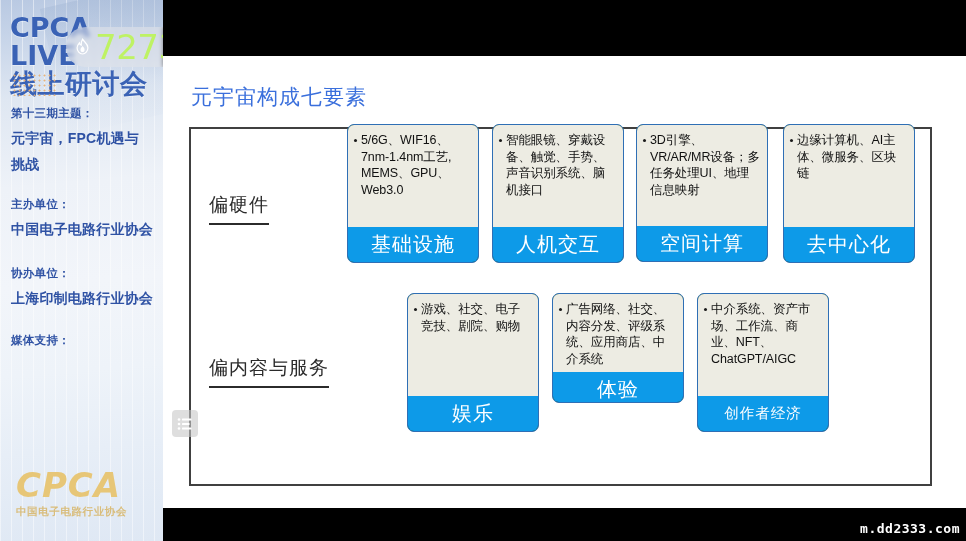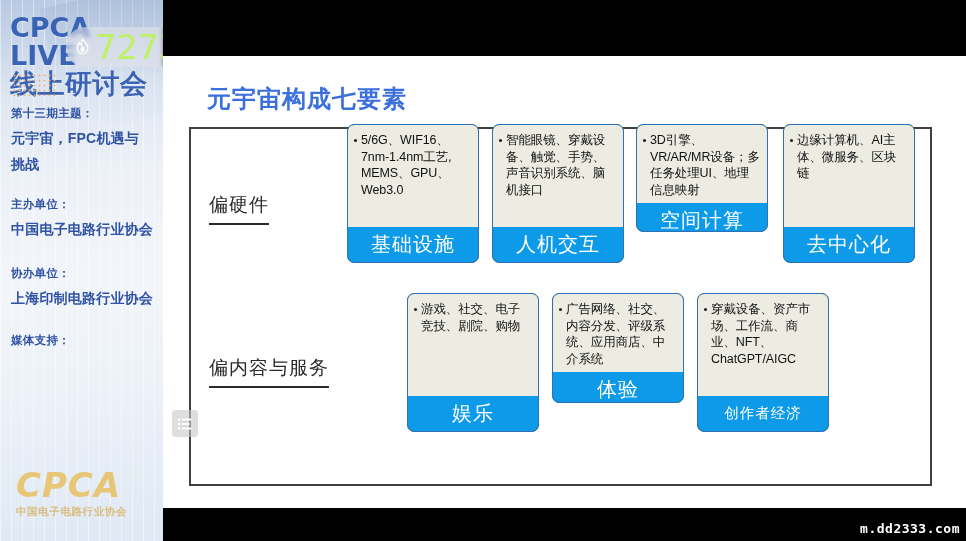--- a/index.html
+++ b/index.html
@@ -182,23 +182,23 @@
   .slide {
     position: absolute;
     left: 0; top: 56px;
     width: 803px; height: 452px;
     background: #ffffff;
     overflow: hidden;
   }
 
   .slide-title {
     position: absolute;
-    left: 44px; top: 27px;
-    font-size: 24px;
-    font-weight: 700;
+    left: 28px; top: 27px;
+    font-size: 21px;
+    font-weight: 400;
     color: #3a6fdc;
     letter-spacing: 1px;
   }
 
   .diagram-frame {
     position: absolute;
     left: 26px; top: 71px;
     width: 743px; height: 359px;
     border: 2px solid #404040;
     background: #ffffff;
@@ -258,21 +258,21 @@
     font-size: 20px;
     text-align: center;
     line-height: 35px;
     height: 35px;
     letter-spacing: 1px;
   }
 
   
   .c1 { left: 184px; top: 68px;  width: 132px; height: 139px; }
   .c2 { left: 329px; top: 68px;  width: 132px; height: 139px; }
-  .c3 { left: 473px; top: 68px;  width: 132px; height: 108px; }
+  .c3 { left: 473px; top: 68px;  width: 132px; height: 138px; }
   .c4 { left: 620px; top: 68px;  width: 132px; height: 139px; }
   
   .c5 { left: 244px; top: 237px; width: 132px; height: 139px; }
   .c6 { left: 389px; top: 237px; width: 132px; height: 110px; }
   .c7 { left: 534px; top: 237px; width: 132px; height: 139px; }
 
   .card-footer-wide { font-size: 14.5px; }
 
   
   .list-btn {
@@ -419,21 +419,21 @@
             <span class="card-text">广告网络、社交、内容分发、评级系统、应用商店、中介系统</span>
           </div>
         </div>
         <div class="card-footer">体验</div>
       </div>
 
       <div class="card c7">
         <div class="card-body">
           <div class="card-bullet">
             <span class="bullet-dot"></span>
-            <span class="card-text">穿戴设备、资产市场、工作流、商业、NFT、ChatGPT/AIGC</span>
+            <span class="card-text">中介系统、资产市场、工作流、商业、NFT、ChatGPT/AIGC</span>
           </div>
         </div>
         <div class="card-footer card-footer-wide">创作者经济</div>
       </div>
 
     </div>
 
     <div class="watermark">m.dd2333.com</div>
   </div>
 

